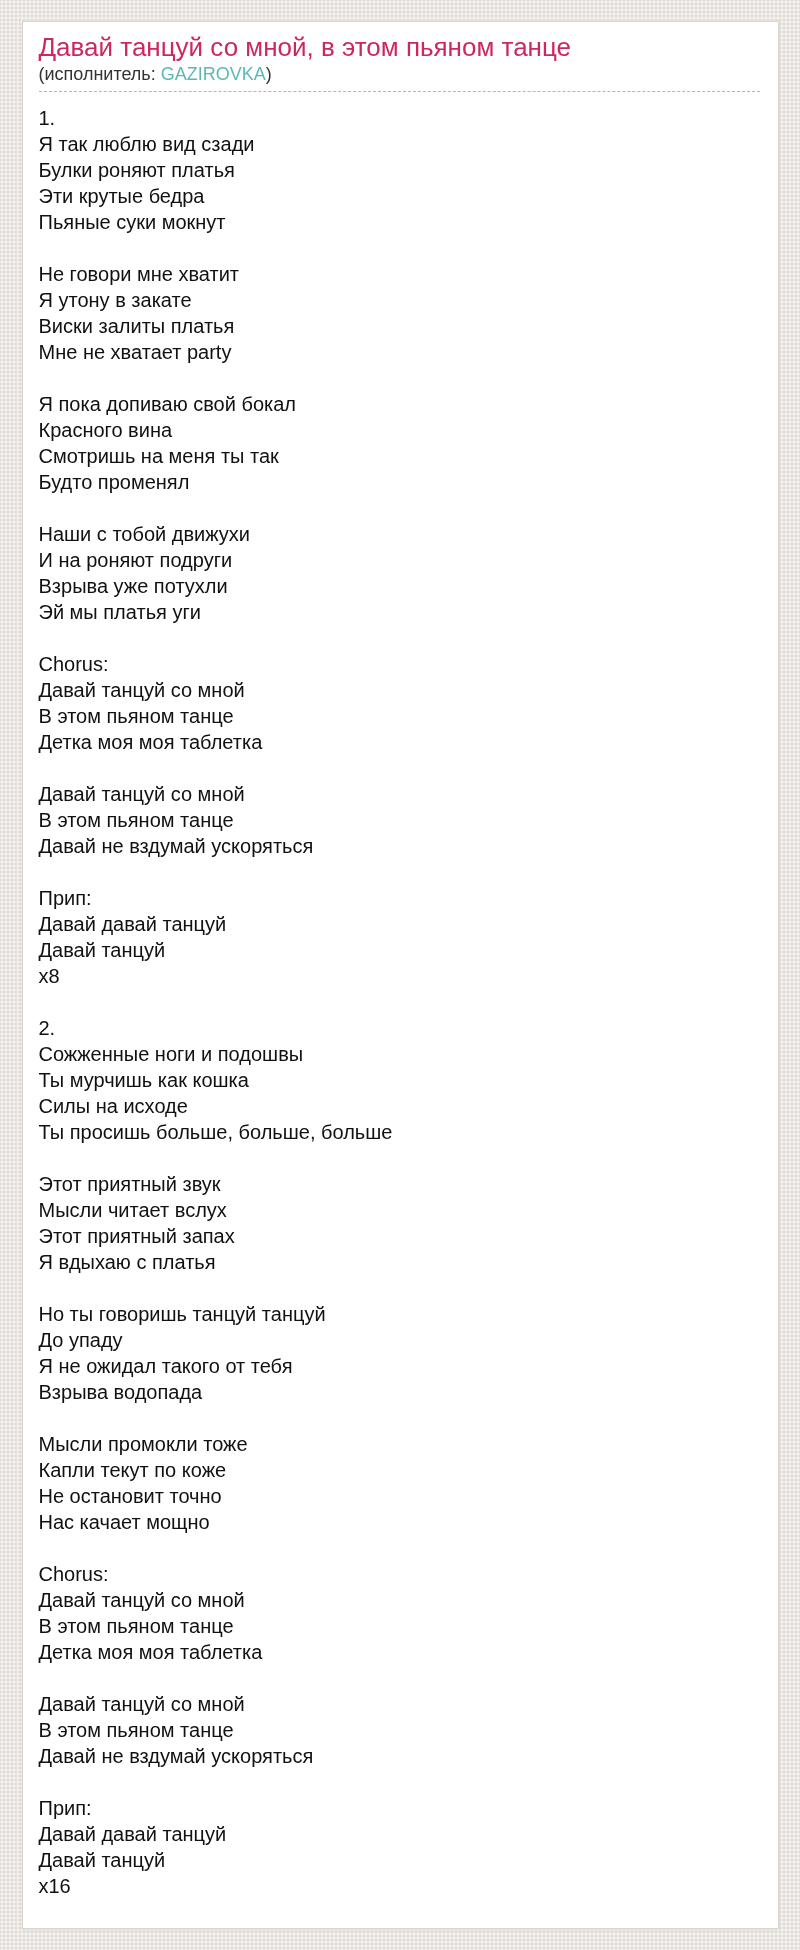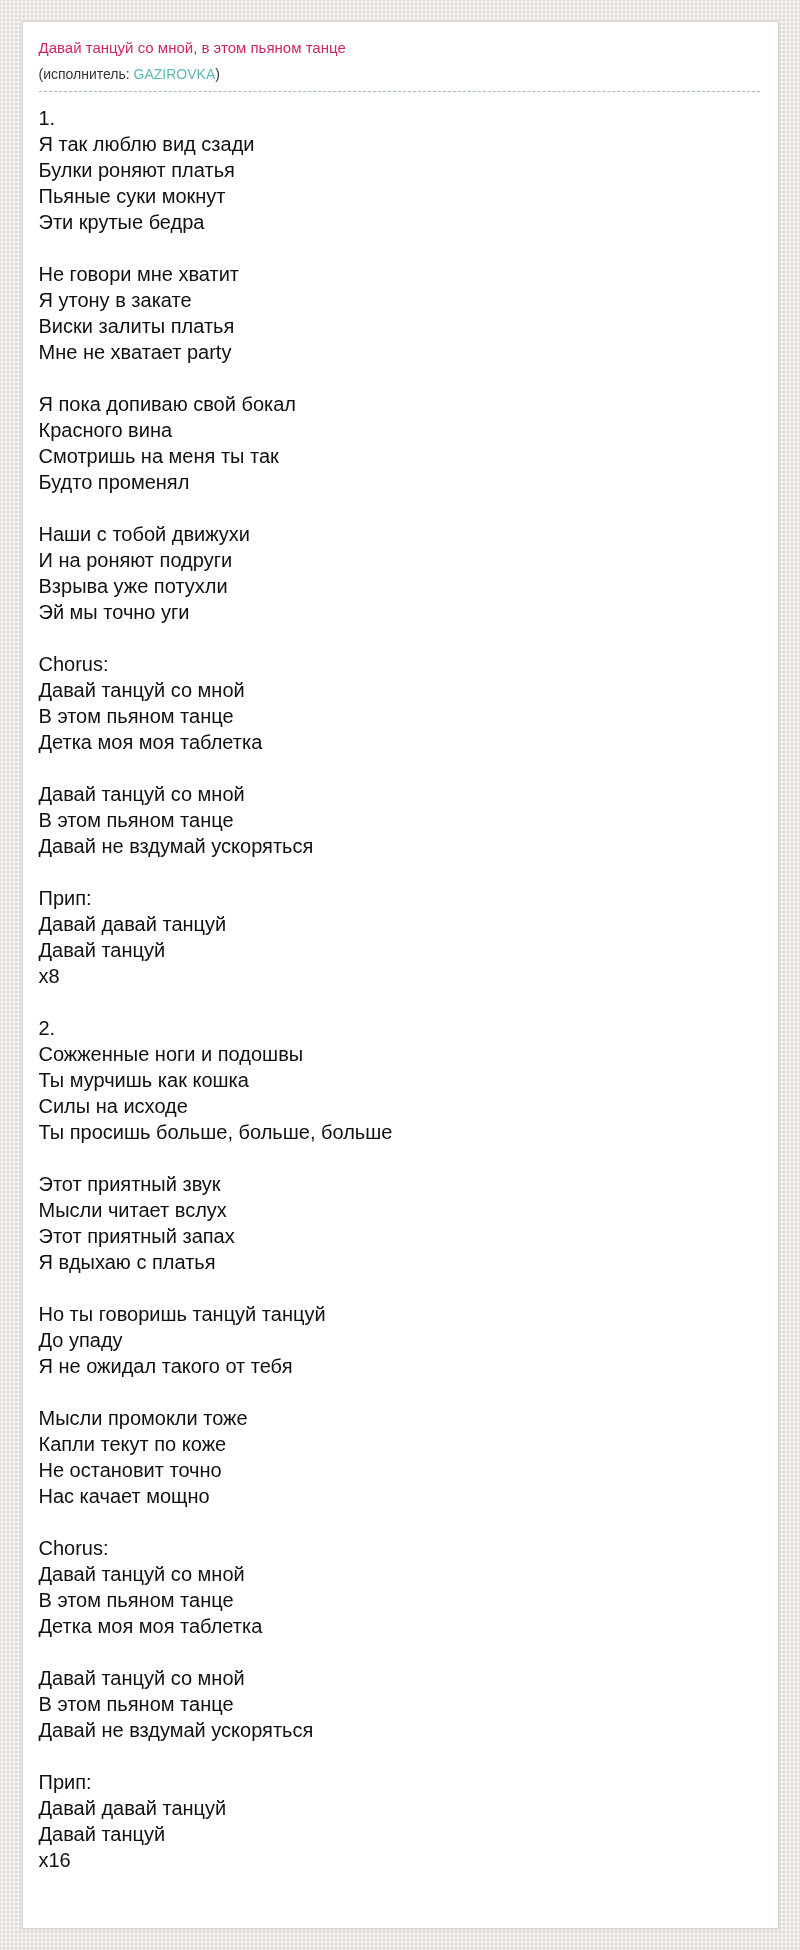--- a/index.html
+++ b/index.html
@@ -28,28 +28,28 @@
     border: 1px solid #d9d5cf;
     box-shadow: 0 1px 3px rgba(0,0,0,0.07);
     padding: 12px 18px 26px 16px;
   }
   .song-header {
     border-bottom: 1px dashed var(--divider, #a3bac8);
     padding-bottom: 8px;
   }
   .song-title {
     margin: 0;
-    font-size: 15px;
+    font-size: 26px;
     line-height: 27px;
     font-weight: 400;
     color: var(--title, #cd2762);
   }
   .artist-line {
     margin-top: 4px;
-    font-size: 14px;
+    font-size: 18px;
     line-height: 18px;
     color: #333333;
   }
   .artist-link {
     color: var(--artist-link, #5db8b5);
     text-decoration: none;
     cursor: pointer;
   }
   .lyrics {
     margin-top: 13px;
@@ -68,37 +68,37 @@
 <div class="card">
   <div class="song-header">
     <h1 class="song-title">Давай танцуй со мной, в этом пьяном танце</h1>
     <div class="artist-line"><span>(исполнитель:</span><span> </span><a class="artist-link">GAZIROVKA</a><span>)</span></div>
   </div>
 
   <div class="lyrics">
       <div class="lyric-line">1.</div>
       <div class="lyric-line">Я так люблю вид сзади</div>
       <div class="lyric-line">Булки роняют платья</div>
+      <div class="lyric-line">Эти крутые бедра</div>
       <div class="lyric-line">Пьяные суки мокнут</div>
-      <div class="lyric-line">Эти крутые бедра</div>
       <div class="lyric-line">&nbsp;</div>
       <div class="lyric-line">Не говори мне хватит</div>
       <div class="lyric-line">Я утону в закате</div>
       <div class="lyric-line">Виски залиты платья</div>
       <div class="lyric-line">Мне не хватает party</div>
       <div class="lyric-line">&nbsp;</div>
       <div class="lyric-line">Я пока допиваю свой бокал</div>
       <div class="lyric-line">Красного вина</div>
       <div class="lyric-line">Смотришь на меня ты так</div>
       <div class="lyric-line">Будто променял</div>
       <div class="lyric-line">&nbsp;</div>
       <div class="lyric-line">Наши с тобой движухи</div>
       <div class="lyric-line">И на роняют подруги</div>
       <div class="lyric-line">Взрыва уже потухли</div>
-      <div class="lyric-line">Эй мы точно уги</div>
+      <div class="lyric-line">Эй мы платья уги</div>
       <div class="lyric-line">&nbsp;</div>
       <div class="lyric-line">Chorus:</div>
       <div class="lyric-line">Давай танцуй со мной</div>
       <div class="lyric-line">В этом пьяном танце</div>
       <div class="lyric-line">Детка моя моя таблетка</div>
       <div class="lyric-line">&nbsp;</div>
       <div class="lyric-line">Давай танцуй со мной</div>
       <div class="lyric-line">В этом пьяном танце</div>
       <div class="lyric-line">Давай не вздумай ускоряться</div>
       <div class="lyric-line">&nbsp;</div>
@@ -114,20 +114,21 @@
       <div class="lyric-line">Ты просишь больше, больше, больше</div>
       <div class="lyric-line">&nbsp;</div>
       <div class="lyric-line">Этот приятный звук</div>
       <div class="lyric-line">Мысли читает вслух</div>
       <div class="lyric-line">Этот приятный запах</div>
       <div class="lyric-line">Я вдыхаю с платья</div>
       <div class="lyric-line">&nbsp;</div>
       <div class="lyric-line">Но ты говоришь танцуй танцуй</div>
       <div class="lyric-line">До упаду</div>
       <div class="lyric-line">Я не ожидал такого от тебя</div>
+      <div class="lyric-line">Взрыва водопада</div>
       <div class="lyric-line">&nbsp;</div>
       <div class="lyric-line">Мысли промокли тоже</div>
       <div class="lyric-line">Капли текут по коже</div>
       <div class="lyric-line">Не остановит точно</div>
       <div class="lyric-line">Нас качает мощно</div>
       <div class="lyric-line">&nbsp;</div>
       <div class="lyric-line">Chorus:</div>
       <div class="lyric-line">Давай танцуй со мной</div>
       <div class="lyric-line">В этом пьяном танце</div>
       <div class="lyric-line">Детка моя моя таблетка</div>

